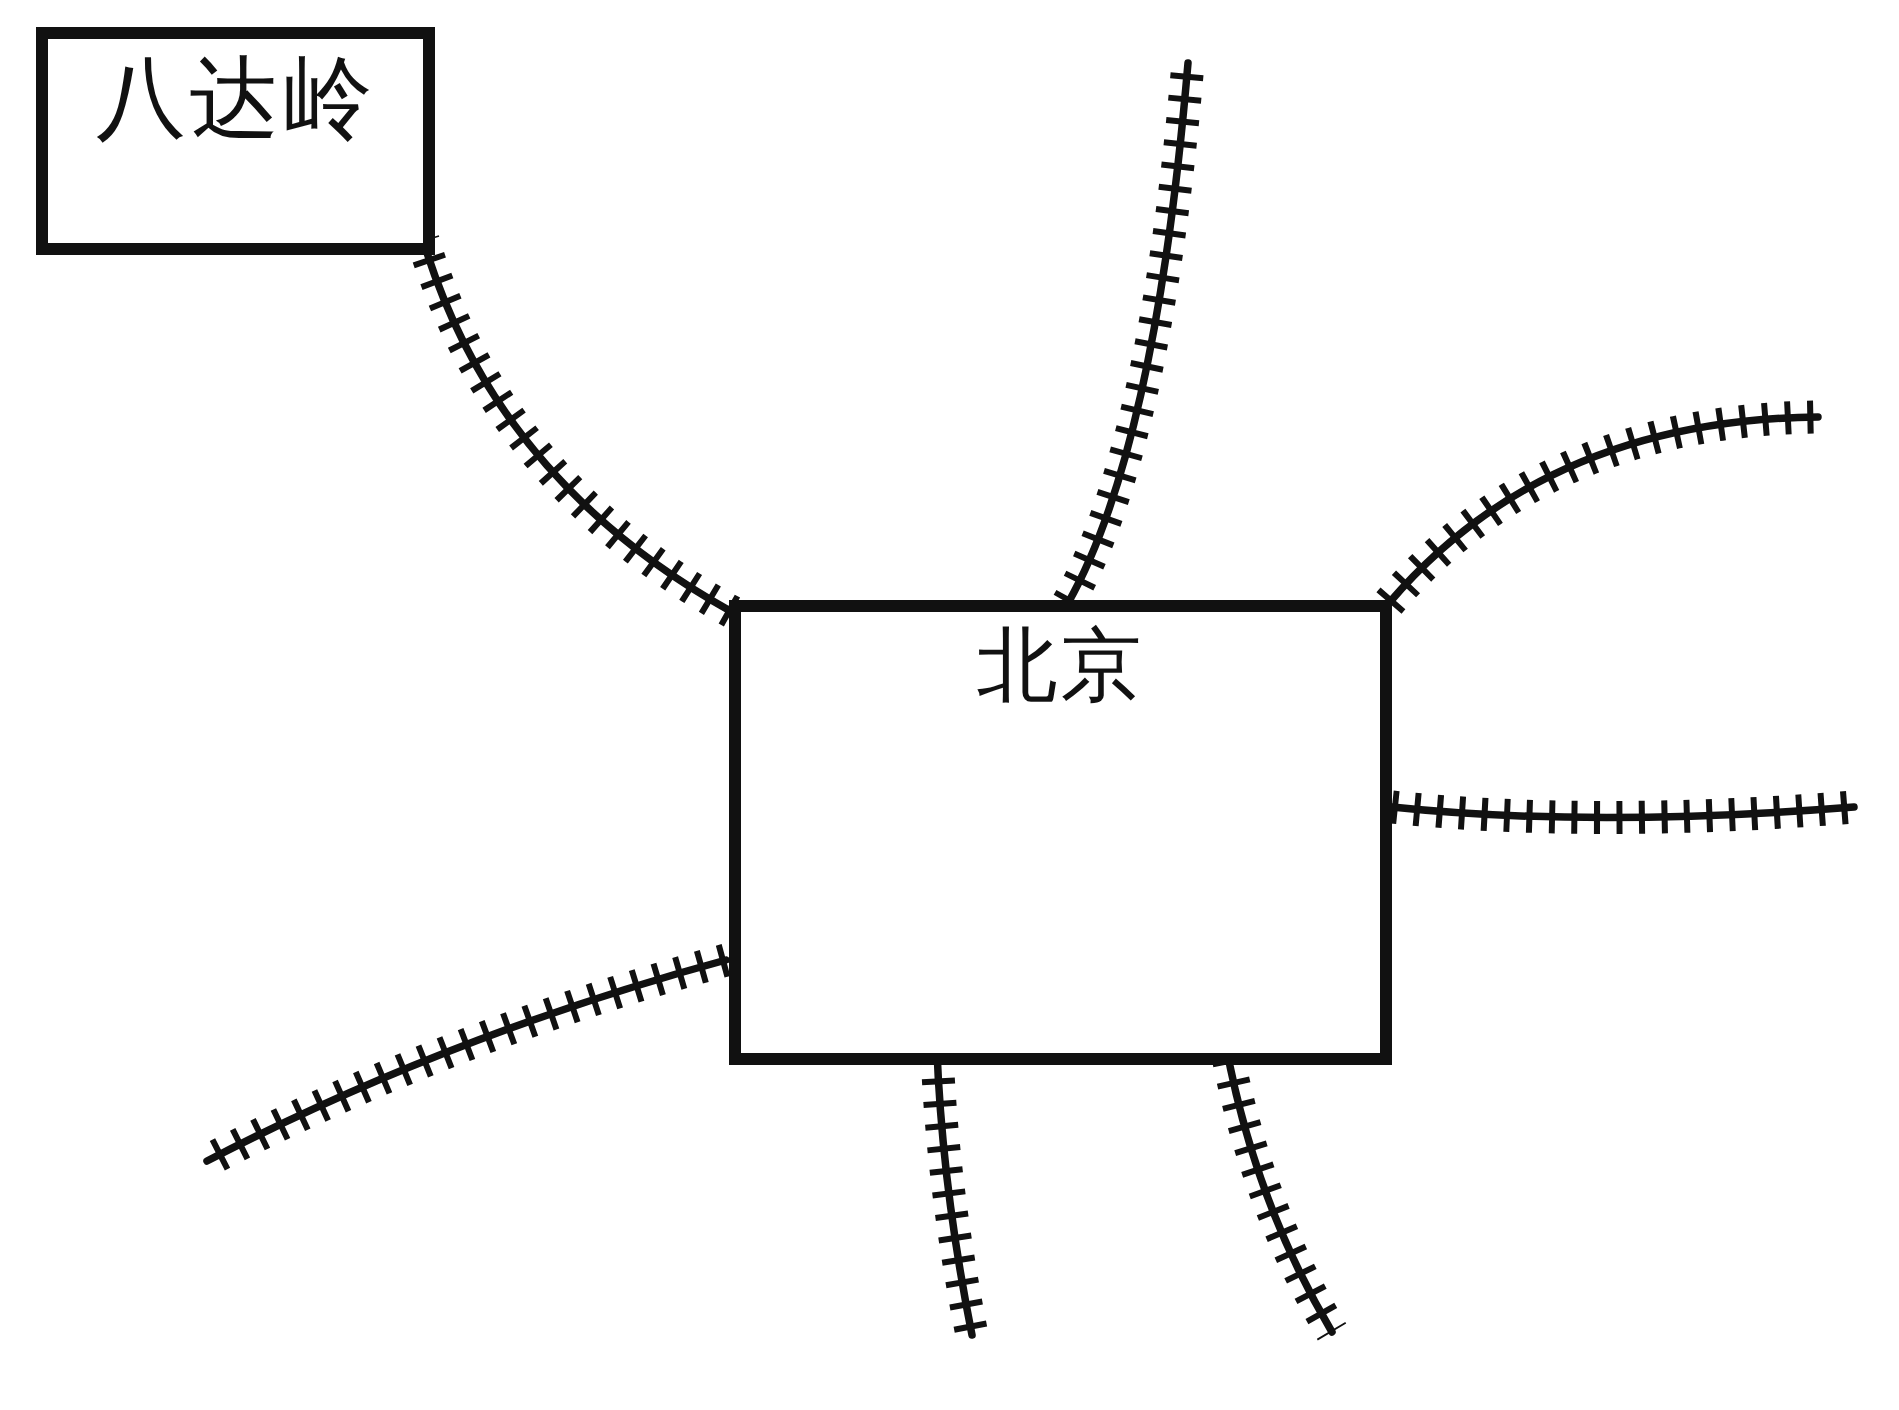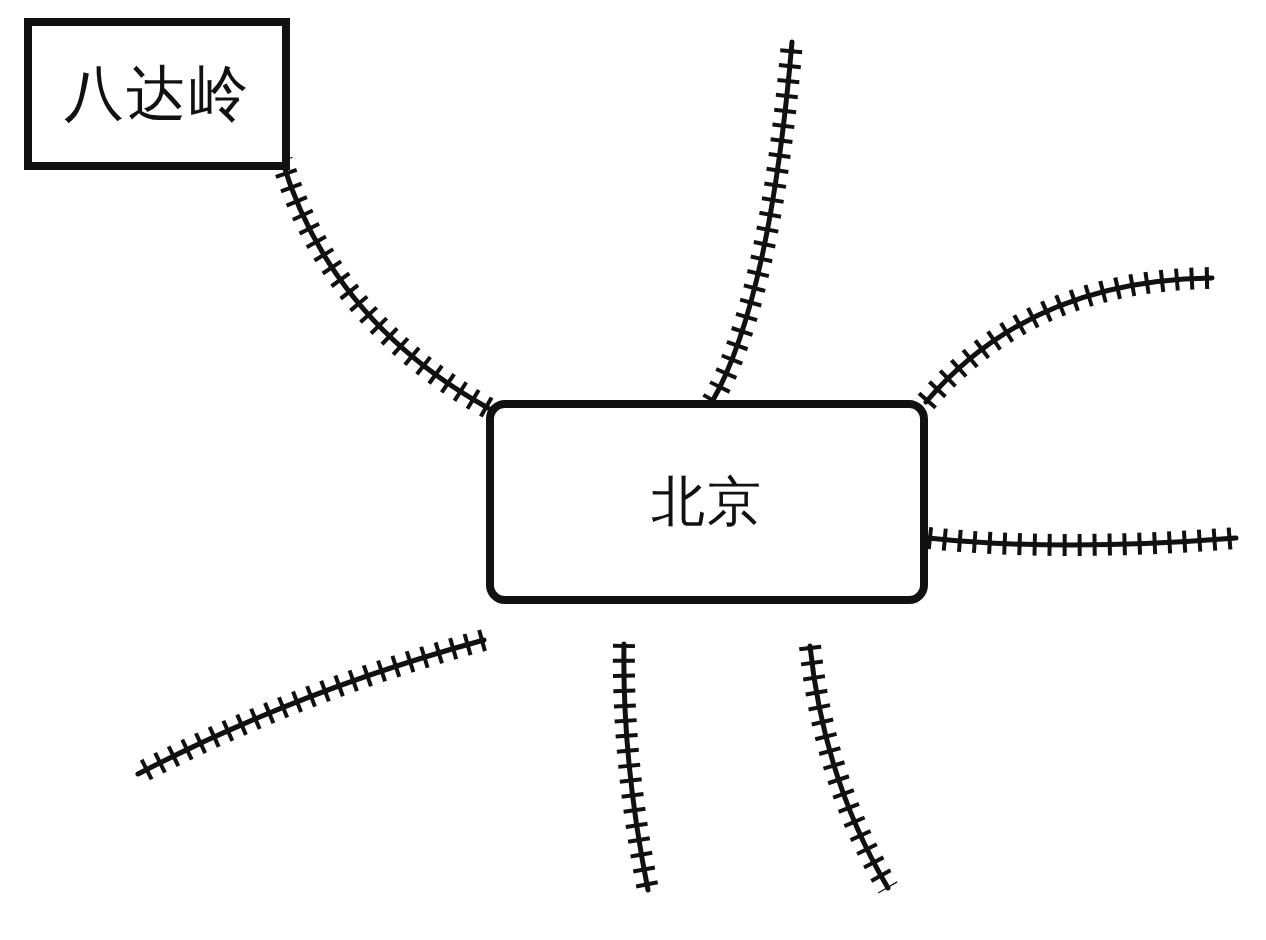--- a/index.html
+++ b/index.html
@@ -20,43 +20,41 @@
       top: 0;
       width: 1266px;
       height: 940px;
     }
     .box {
       position: absolute;
       box-sizing: border-box;
       border: 8px solid #111111;
       background: #ffffff;
       display: flex;
-      align-items: center;
       justify-content: center;
       color: #111111;
     }
     .box-label {
       font-family: "DejaVu Sans", sans-serif;
       letter-spacing: 2px;
     }
     #box-badaling {
       left: 24px;
       top: 18px;
       width: 266px;
       height: 152px;
     }
     #box-badaling .box-label {
       font-size: 60px;
     }
     #box-beijing {
       left: 486px;
       top: 400px;
       width: 442px;
-      height: 204px;
-      border-radius: 19px;
+      height: 310px;
     }
     #box-beijing .box-label {
       font-size: 54px;
     }
   </style>
 </head>
 <body>
 
 <svg id="map" viewBox="0 0 1266 940" xmlns="http://www.w3.org/2000/svg">
   <g id="rails">

